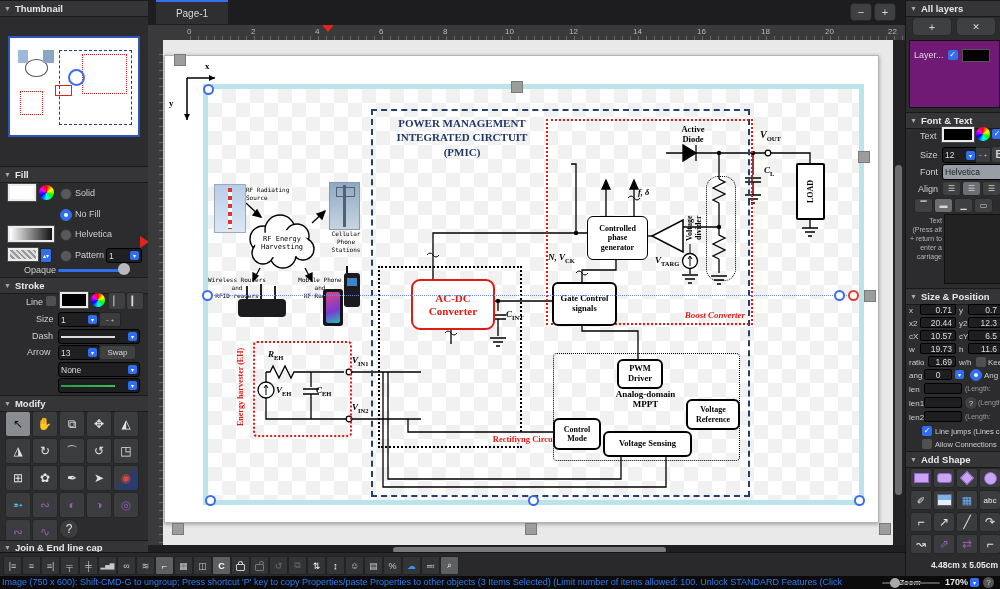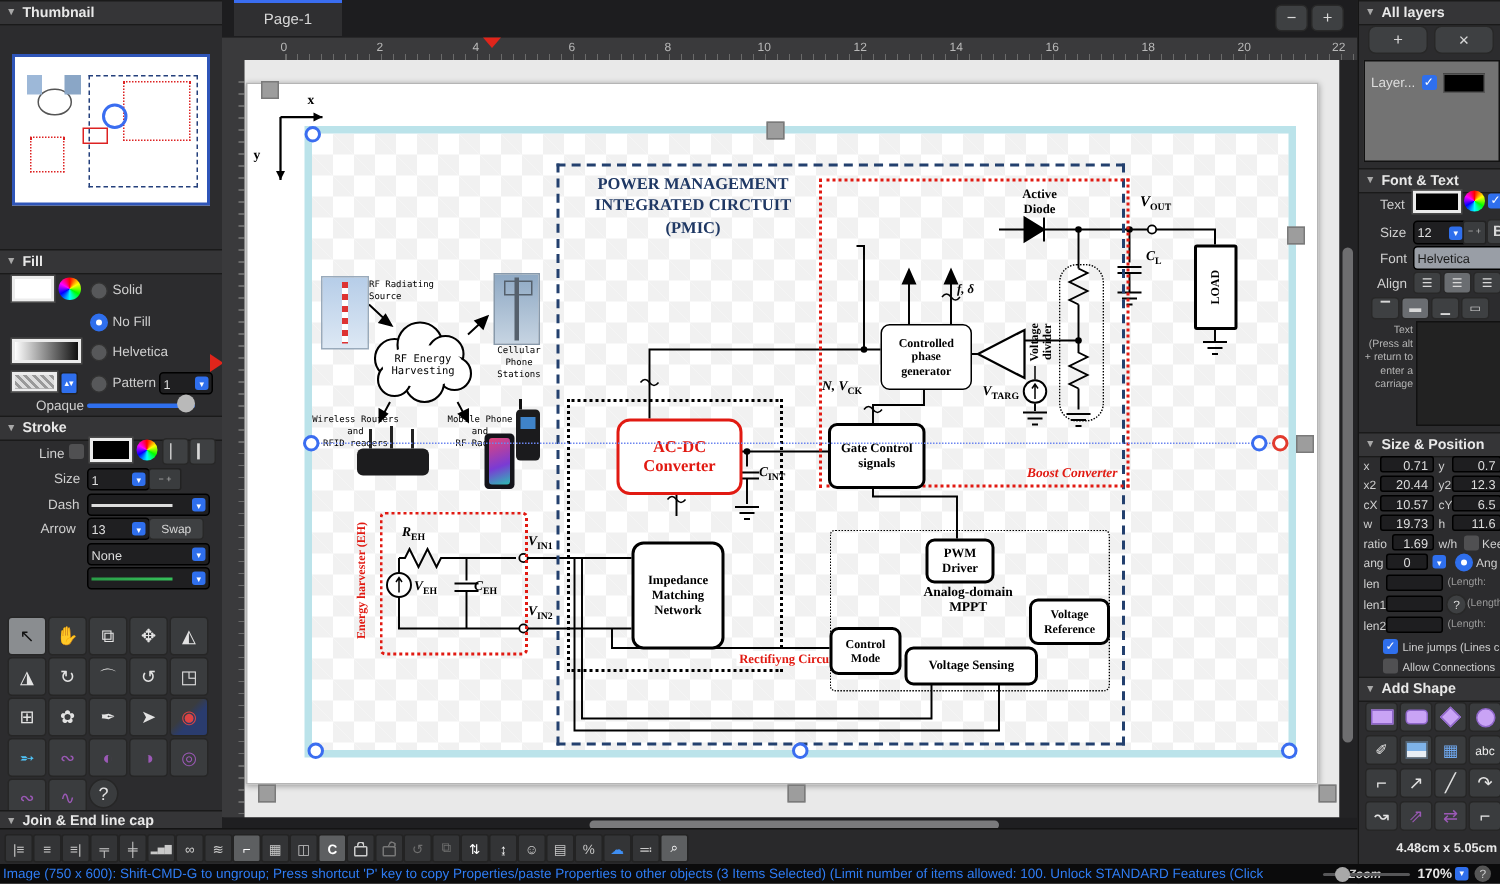--- a/index.html
+++ b/index.html
@@ -119,20 +119,24 @@
       </div>
     <div class="dd" style="left:58px;top:362px;width:76px;height:13px;">
         <span>None</span>
         <span class="cv">▾</span>
       </div>
     <div class="dd" style="left:58px;top:378px;width:76px;height:13px;">
         <span style="display:inline-block;width:54px;height:2px;background:linear-gradient(90deg,#2a9d47,#35c05a);"></span>
         <span class="cv">▾</span>
       </div>
 
+    <div class="hdr" style="top:395px;">
+        <span class="caret">▼</span>
+        <span>Modify</span>
+      </div>
     <div class="tool sel" style="left:5px;top:411px;">↖</div>
     <div class="tool" style="left:32px;top:411px;">✋</div>
     <div class="tool" style="left:59px;top:411px;">⧉</div>
     <div class="tool" style="left:86px;top:411px;">✥</div>
     <div class="tool" style="left:113px;top:411px;">◭</div>
     <div class="tool" style="left:5px;top:438px;">◮</div>
     <div class="tool" style="left:32px;top:438px;">↻</div>
     <div class="tool" style="left:59px;top:438px;">⌒</div>
     <div class="tool" style="left:86px;top:438px;">↺</div>
     <div class="tool" style="left:113px;top:438px;">◳</div>
@@ -305,25 +309,20 @@
           </div>
         <div class="dbox" style="left:379px;top:127px;width:59px;height:42px;font-size:8px;">
             <span class="pre">Controlled
 phase
 generator</span>
           </div>
         <div class="dbox" style="left:344px;top:193px;width:61px;height:40px;border-width:2px;font-size:8.5px;">
             <span class="pre">Gate Control
 signals</span>
           </div>
-        <div class="dbox" style="left:213px;top:272px;width:58px;height:68px;border-width:2px;border-radius:8px;font-size:8.5px;">
-            <span class="pre">Impedance
-Matching
-Network</span>
-          </div>
         <div class="dbox" style="left:409px;top:270px;width:42px;height:26px;border-width:2px;font-size:8.5px;">
             <span class="pre">PWM
 Driver</span>
           </div>
         <div class="dbox" style="left:478px;top:310px;width:50px;height:27px;border-width:2px;font-size:8px;">
             <span class="pre">Voltage
 Reference</span>
           </div>
         <div class="dbox" style="left:345px;top:329px;width:44px;height:28px;border-width:2px;font-size:8px;">
             <span class="pre">Control
@@ -420,21 +419,21 @@
     <div class="hdr" style="top:0;">
         <span class="caret">▼</span>
         <span>All layers</span>
       </div>
     <div class="btn" style="left:6px;top:17px;width:38px;height:17px;border-radius:5px;font-size:11px;">
         <span>+</span>
       </div>
     <div class="btn" style="left:50px;top:17px;width:38px;height:17px;border-radius:5px;font-size:9px;">
         <span>✕</span>
       </div>
-    <div class="a" style="left:3px;top:40px;width:89px;height:66px;background:#737373;border:1px solid #121212;">
+    <div class="a" style="left:3px;top:40px;width:89px;height:66px;background:#701a75;border:1px solid #121212;">
       <div class="a" style="left:4px;top:6px;width:81px;height:16px;display:flex;align-items:center;gap:4px;">
         <span style="color:#ddd;font-size:9px;">Layer...</span>
         <span class="cb" style="position:static;">✓</span>
         <span style="width:26px;height:11px;background:#000;border:1px solid #555;display:inline-block;"></span>
       </div>
     </div>
 
     <div class="hdr" style="top:112px;">
         <span class="caret">▼</span>
         <span>Font &amp; Text</span>

